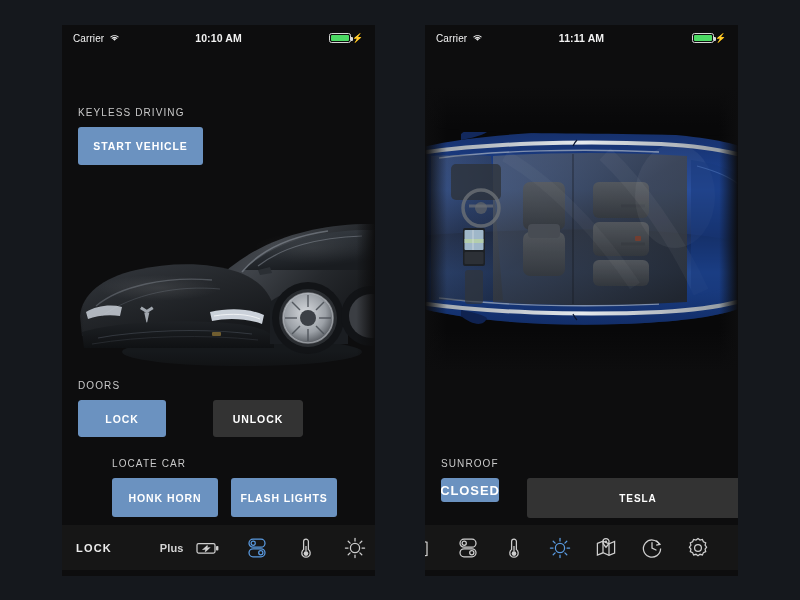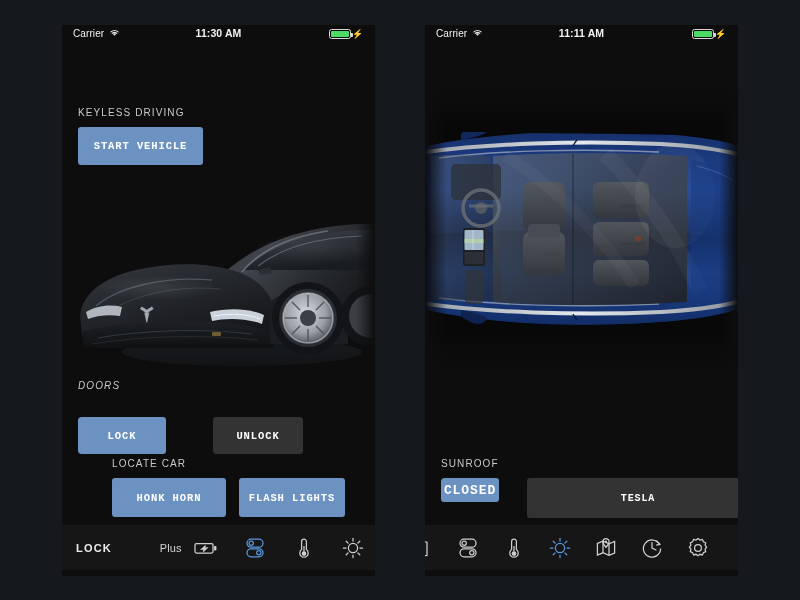--- a/index.html
+++ b/index.html
@@ -15,21 +15,21 @@
   .phone {
     position:absolute; top:25px; height:551px;
     background:#0d0d0e; overflow:hidden;
   }
   #phone-left  { left:62px;  width:313px; }
   #phone-right { left:425px; width:313px; }
 
   
   .statusbar {
     position:relative; height:26px; width:100%;
-    display:flex; align-items:flex-end; padding:12px 11px;
+    display:flex; align-items:center; padding:12px 11px;
     color:#f2f2f2; font-size:10px; letter-spacing:.1px;
   }
   .sb-left  { display:flex; align-items:center; gap:5px; }
   .sb-center{ position:absolute; left:0; right:0; text-align:center;
               font-size:10.5px; font-weight:bold; letter-spacing:.1px; pointer-events:none; }
   .sb-right { margin-left:auto; display:flex; align-items:center; gap:2px; z-index:2; }
   .battery {
     width:22px; height:10px; border:1px solid #d8d8d8; border-radius:2.5px;
     position:relative; padding:1px;
   }
@@ -45,48 +45,48 @@
 
   .section-label {
     color:#c9c9c9; font-size:10px; letter-spacing:1.1px;
     text-transform:uppercase;
   }
 
   .btn {
     border:none; cursor:pointer; color:#ffffff;
     font-size:10.5px; font-weight:bold; letter-spacing:.9px;
     border-radius:3px; display:flex; align-items:center; justify-content:center;
-    font-family:Liberation Mono, monospace;
+    font-family:Liberation Sans, sans-serif;
   }
   .btn-primary { background:#6b92c0; }
   .btn-dark    { background:#333333; }
 
   
   .block-keyless { position:absolute; left:16px; top:56px; }
   .block-keyless .section-label { margin-bottom:9px; display:block; }
   #start-vehicle-button { width:125px; height:38px; }
 
   
   .car-hero {
     position:absolute; left:0; top:115px; width:313px; height:215px;
     overflow:hidden;
   }
 
   
   .block-doors { position:absolute; left:16px; top:329px; }
-  .block-doors .section-label { margin-bottom:26px; display:block;font-style:italic; }
+  .block-doors .section-label { margin-bottom:9px; display:block; }
   .segmented { display:flex; border-radius:3px; overflow:hidden;gap:28px; }
   #doors-lock-segment   { width:88px; height:37px; }
   #doors-unlock-segment { width:90px; height:37px;margin-left:19px; }
 
   
   .block-locate { position:absolute; left:16px; top:407px;margin-left:34px; }
   .block-locate .section-label { margin-bottom:9px; display:block; }
   .btn-row { display:flex; gap:13px; }
-  #honk-horn-button   { width:114px; height:39px; }
+  #honk-horn-button   { width:106px; height:39px; }
   #flash-lights-button{ width:106px; height:39px; }
 
   
   .roof-hero {
     position:absolute; left:0; top:35px; width:313px; height:285px; overflow:hidden;
   }
 
   
   .block-sunroof { position:absolute; left:16px; top:407px; }
   .block-sunroof .section-label { margin-bottom:9px; display:block; }
@@ -96,21 +96,21 @@
   
   .tabbar {
     position:absolute; left:0; bottom:6px; width:313px; height:45px;
     background:#161616; display:flex; align-items:center;
   }
   .brand {
     padding-left:14px; color:#ededed; font-size:11px; white-space:nowrap;
     letter-spacing:.6px; flex:0 0 auto;
   }
   .brand b { font-weight:bold; letter-spacing:1.2px; }
-  .brand span { font-weight:normal; color:#d4d4d4; letter-spacing:.2px;padding-left:44px; }
+  .brand span { font-weight:bold; color:#d4d4d4; letter-spacing:.2px;padding-left:44px; }
   .tabs { display:flex; align-items:center; flex:1 1 auto; }
   .tab {
     flex:0 0 auto; display:flex; align-items:center; justify-content:center;
     height:45px; cursor:pointer;
   }
   .tab svg { display:block; }
   .tab .stroke { stroke:#cfcfcf; fill:none; stroke-width:1.25; }
   .tab.active .stroke { stroke:#5a9ae0; }
 
   
@@ -137,21 +137,21 @@
       <div class="sb-left">
         <span>Carrier</span>
         <span>
           <svg width="11" height="9" viewBox="0 0 11 9">
             <path d="M5.5 7.8 L3.8 5.9 A2.6 2.6 0 0 1 7.2 5.9 Z" fill="#e8e8e8"></path>
             <path d="M1.9 3.9 A5.2 5.2 0 0 1 9.1 3.9" stroke="#e8e8e8" stroke-width="1.1" fill="none" stroke-linecap="round"></path>
             <path d="M3.2 5.4 A3.4 3.4 0 0 1 7.8 5.4" stroke="#e8e8e8" stroke-width="1.1" fill="none" stroke-linecap="round"></path>
           </svg>
         </span>
       </div>
-      <div class="sb-center">11:30 AM</div>
+      <div class="sb-center">10:10 AM</div>
       <div class="sb-right">
         <span class="battery">
             <i></i>
           </span>
         <span class="bolt">⚡</span>
       </div>
     </div>
 
     <div class="screen">
 

